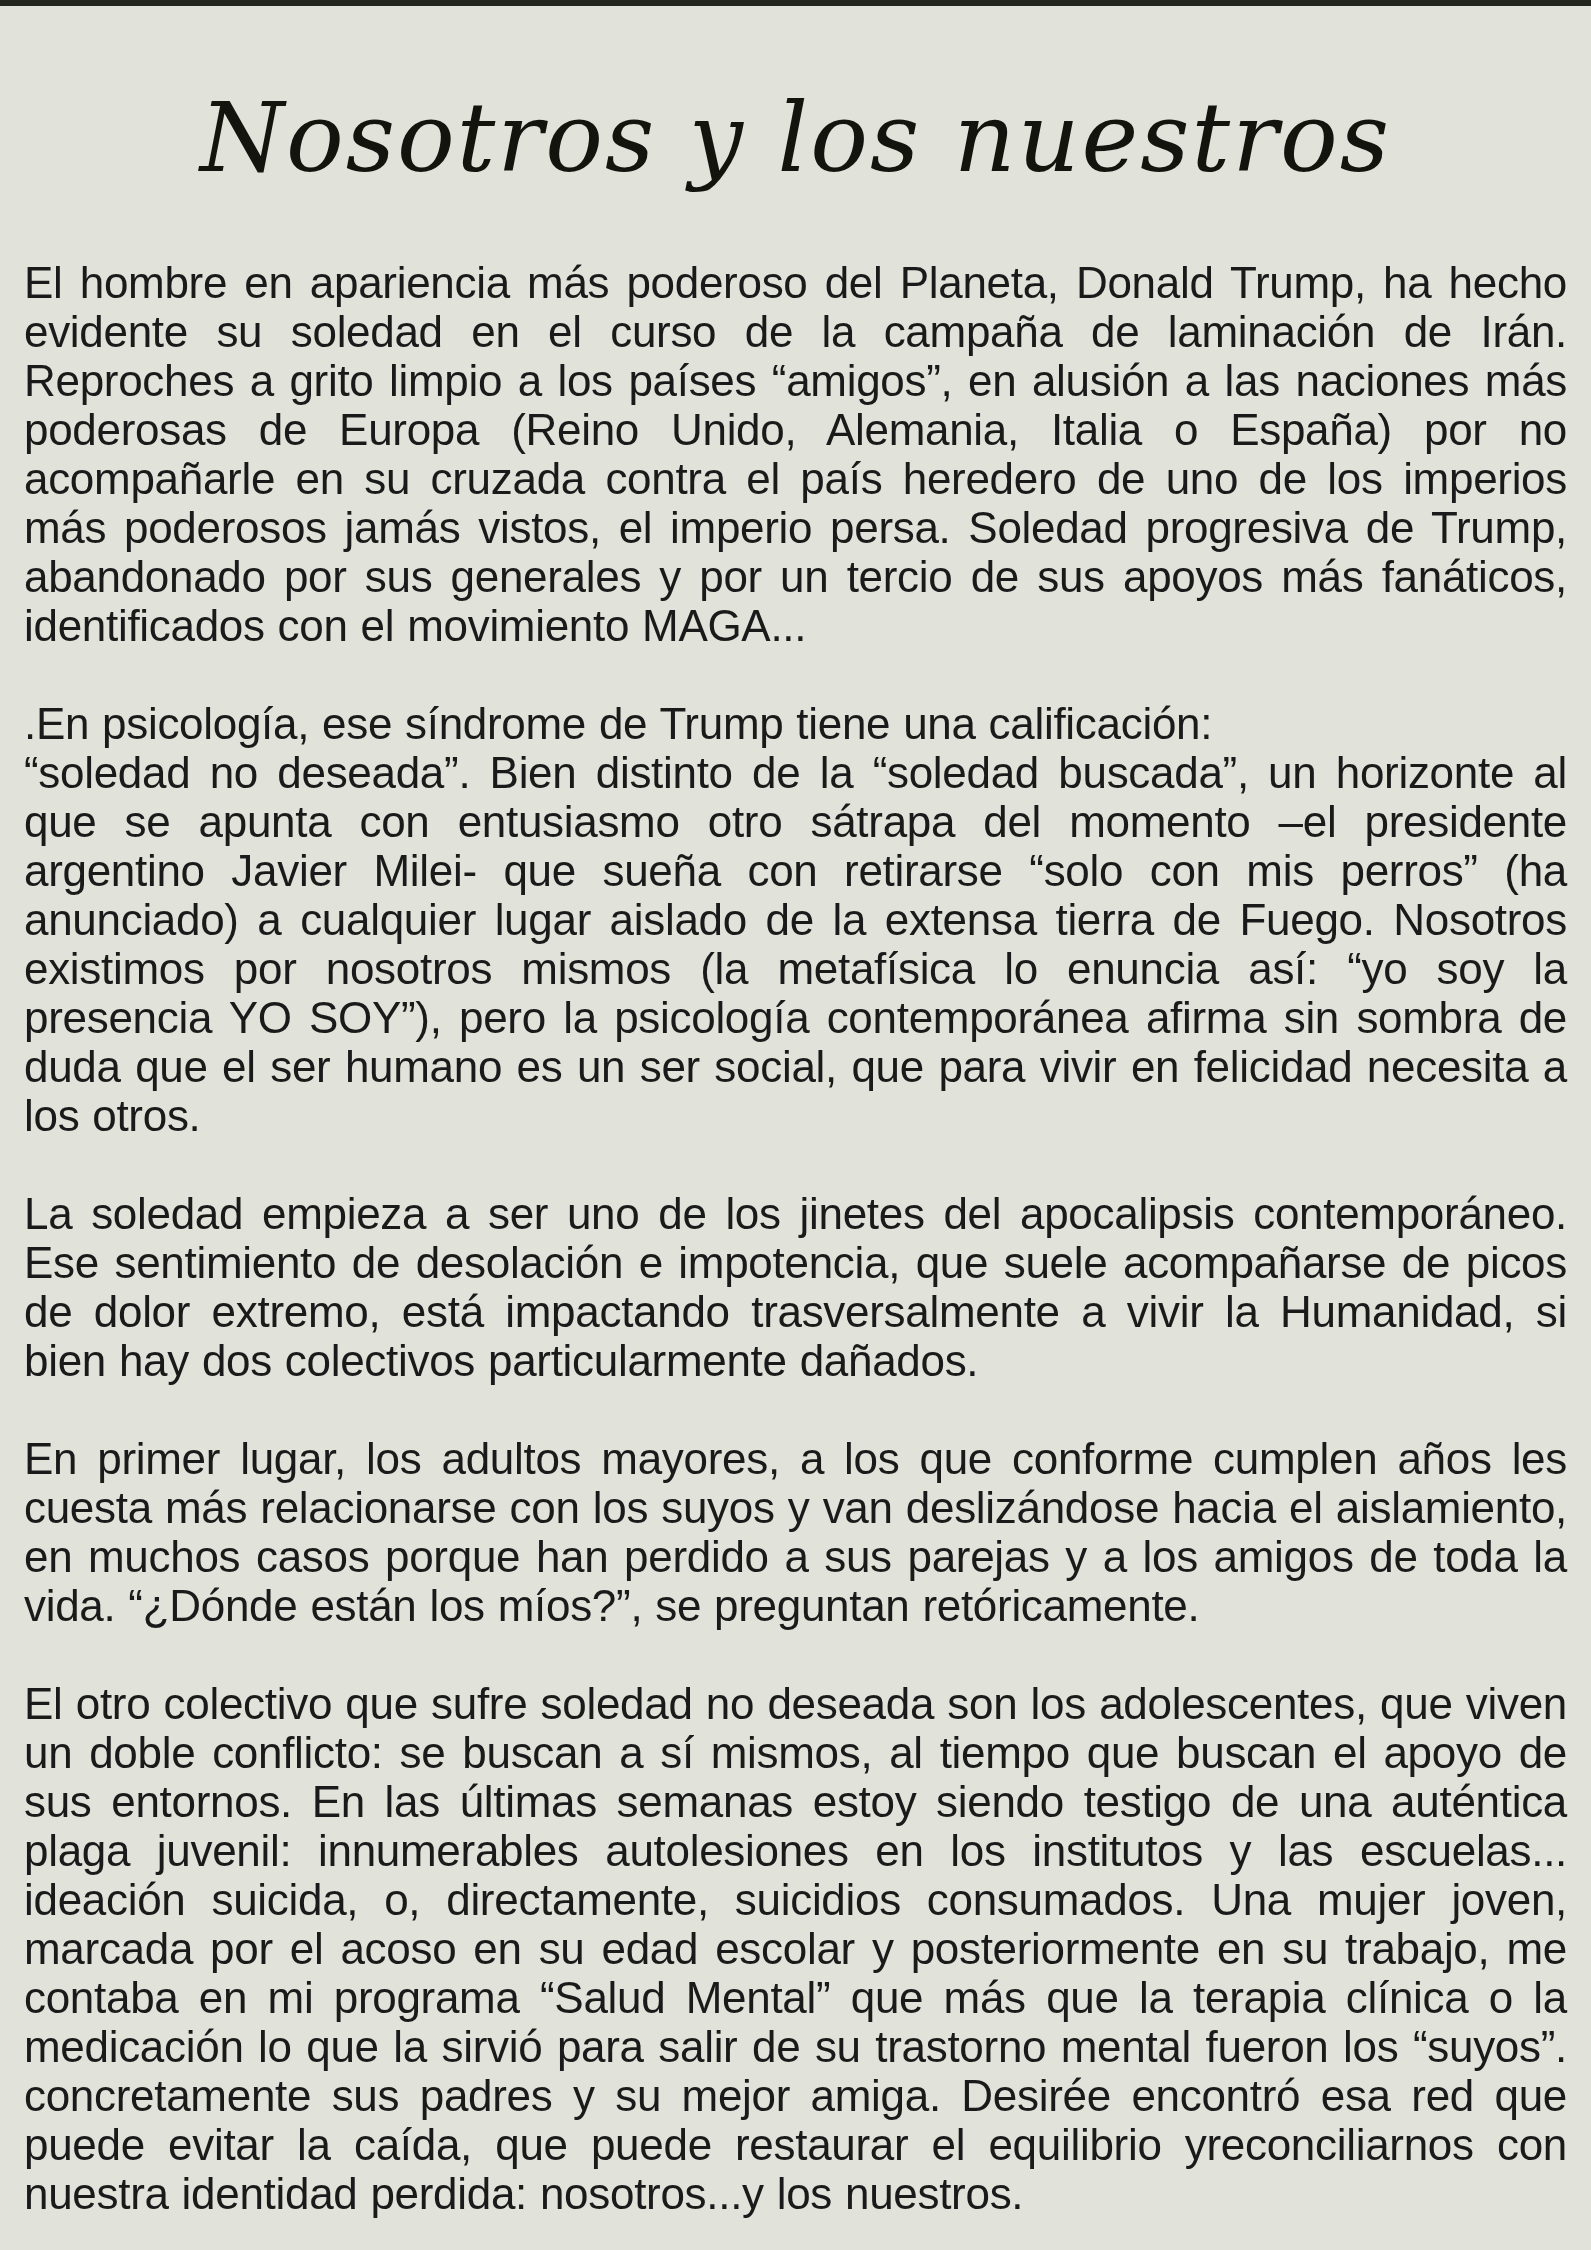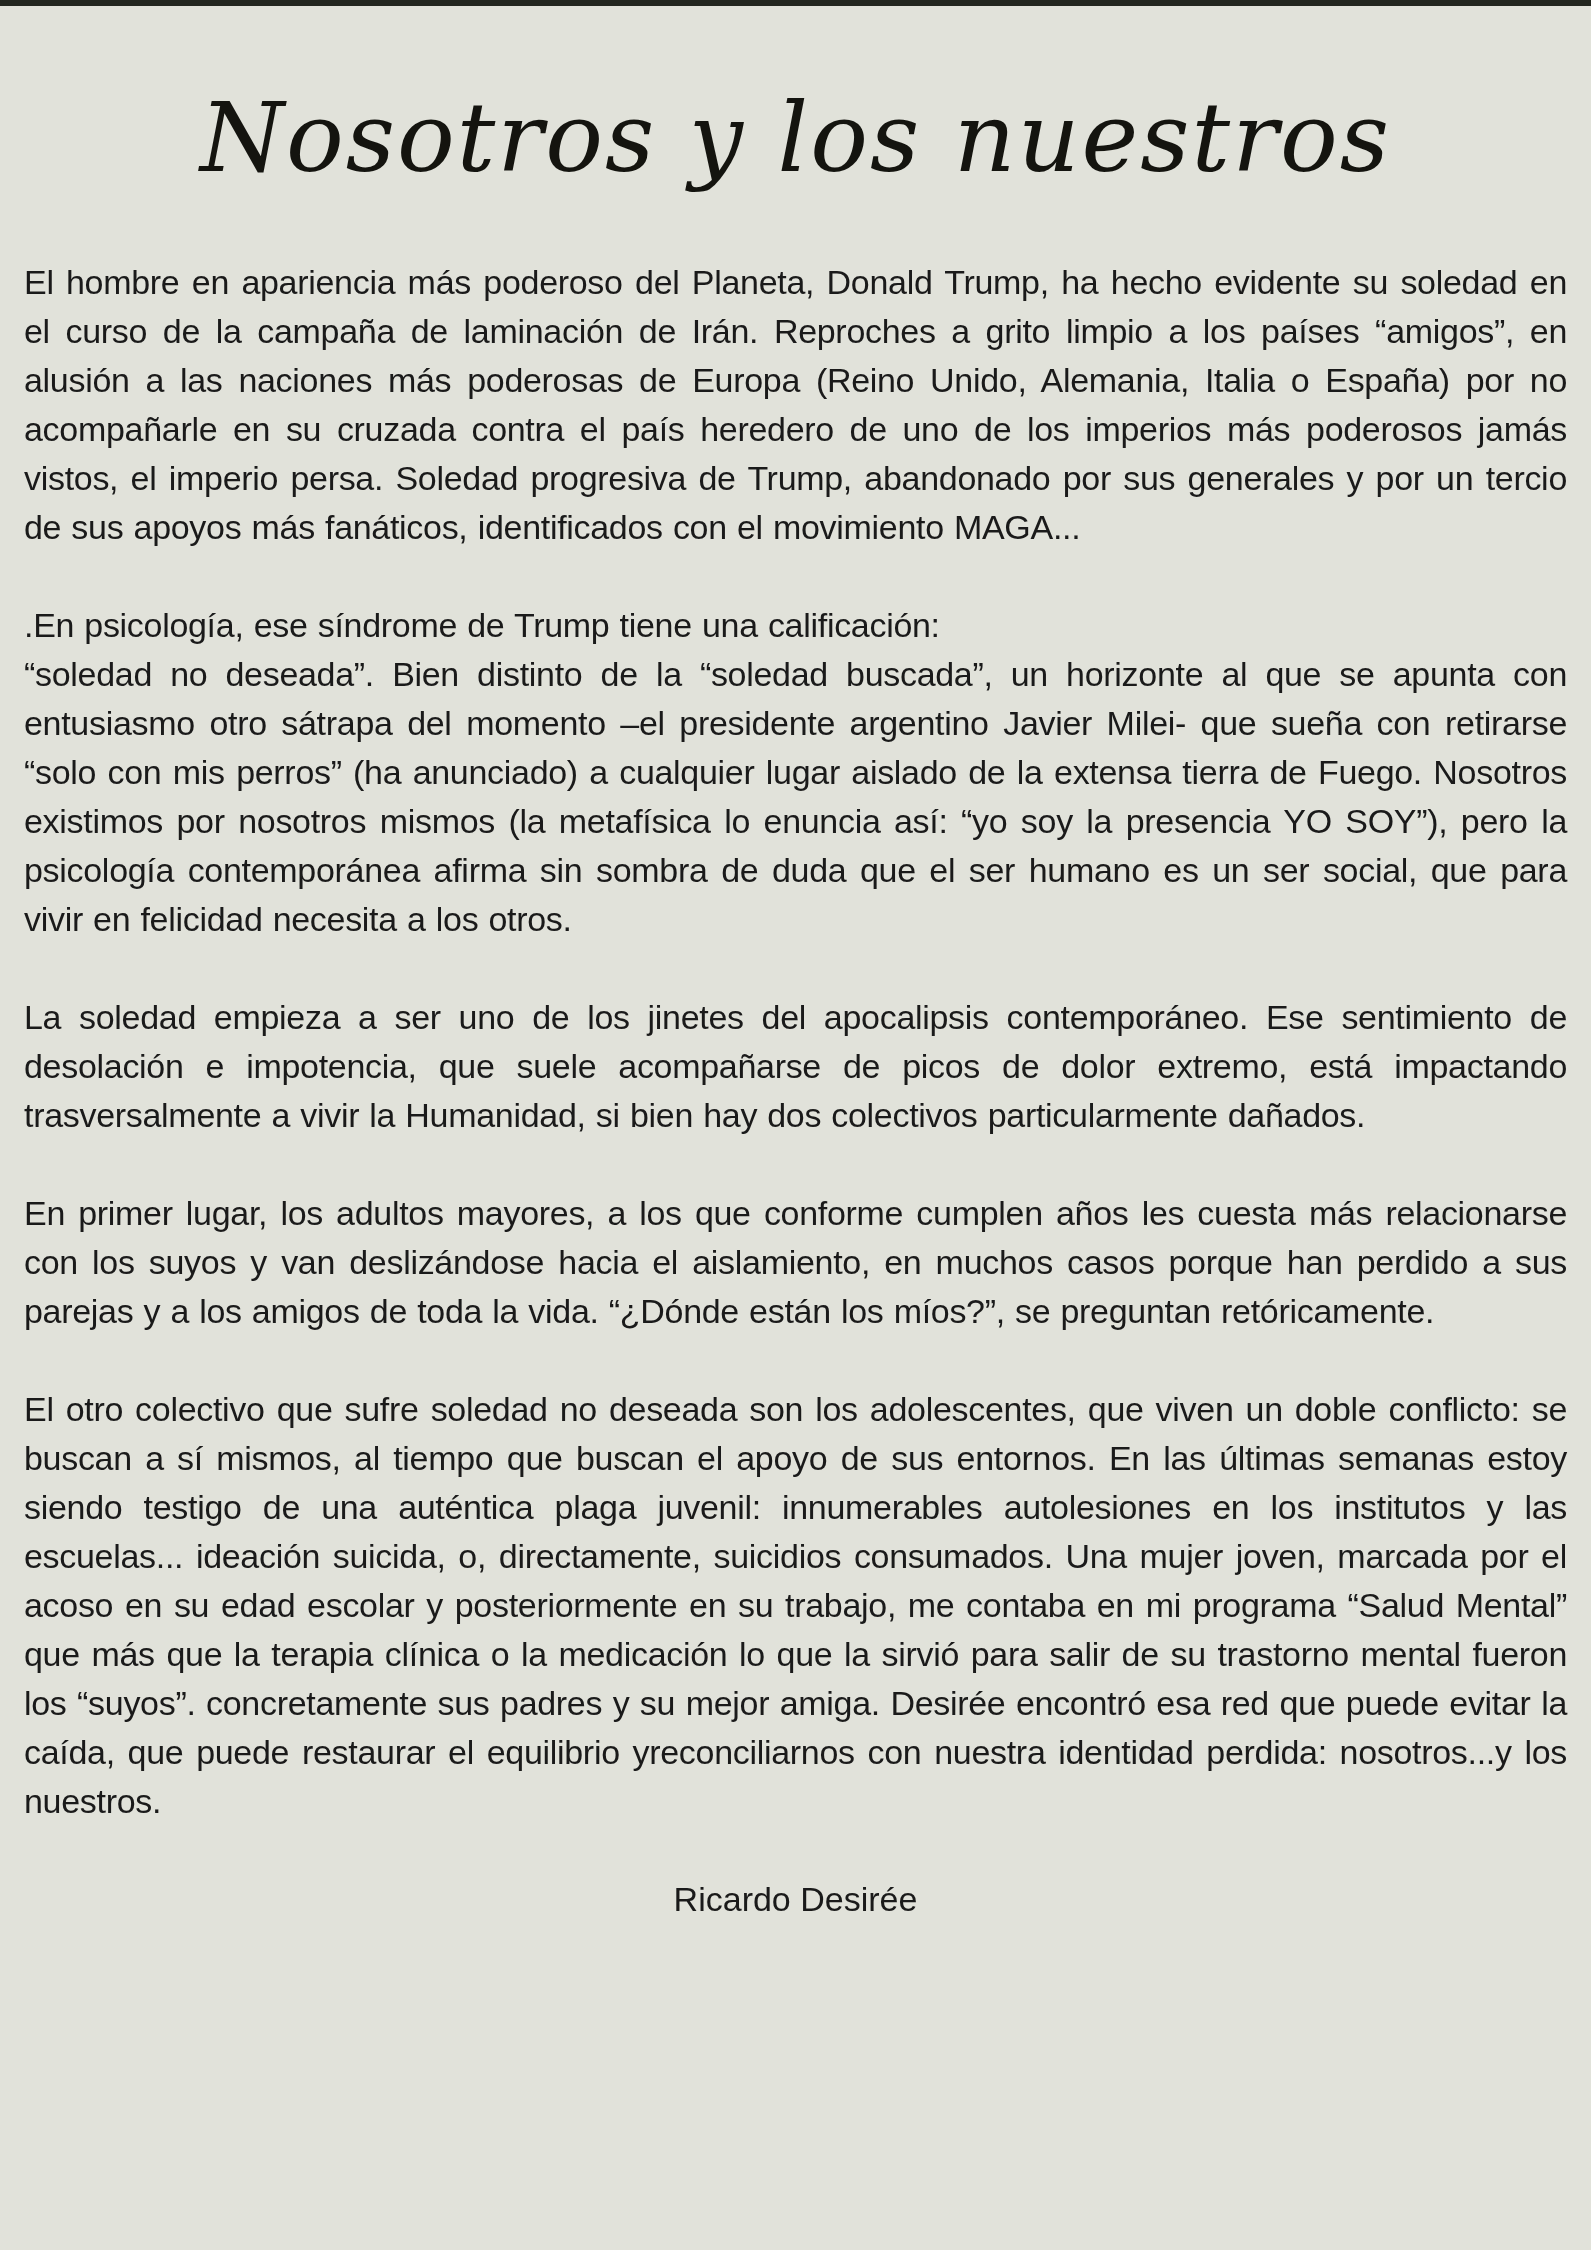--- a/index.html
+++ b/index.html
@@ -30,21 +30,21 @@
     justify-content: center;
     font-family: "DejaVu Serif", serif;
     font-style: italic;
     font-weight: normal;
     font-size: 96px;
     letter-spacing: 2px;
     color: #14140f;
   }
   .body-text p {
     margin: 0 0 49px 0;
-    font-size: 34px;
+    font-size: 44px;
     line-height: 49px;
     letter-spacing: -0.3px;
     word-spacing: 1px;
     color: var(--ink, #1a1a1a);
     text-align: justify;
   }
   .signature {
     margin-top: 38px;
     text-align: center;
     font-size: 34px;

